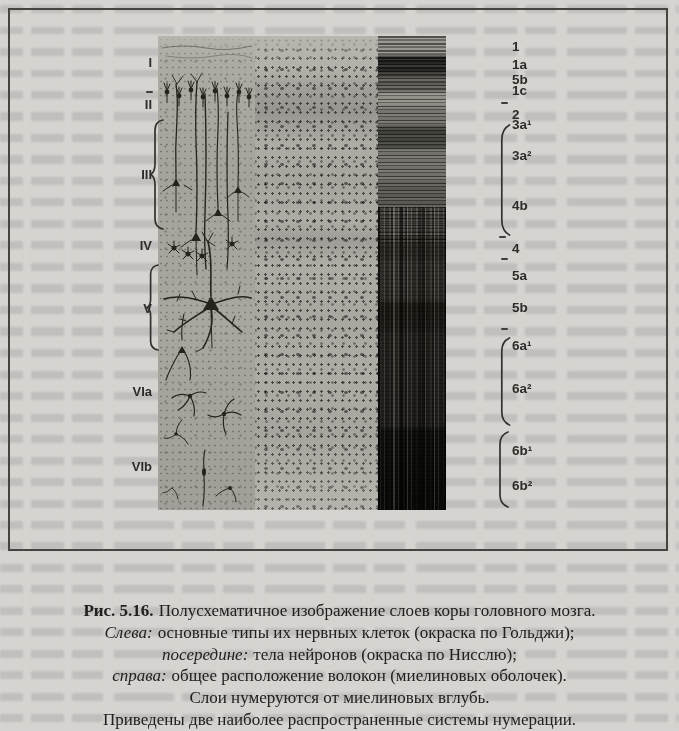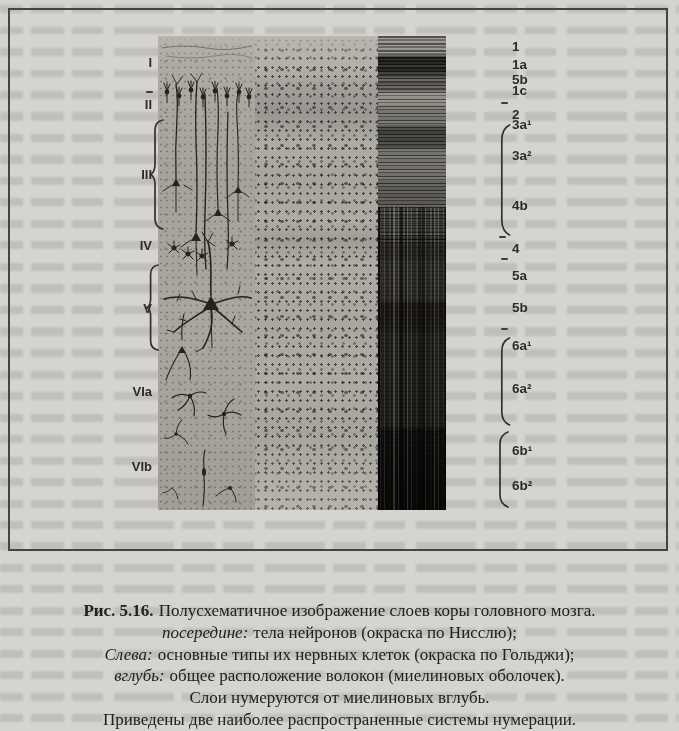--- a/index.html
+++ b/index.html
@@ -205,20 +205,20 @@
       </svg>
   </div>
   <div class="brace" style="left:498px;top:431px">
     <svg width="12" height="77" viewBox="0 0 12 77">
         <path d="M10,1 Q2,4 2,13 L2,64 Q2,73 10,76" stroke="#33312d" stroke-width="1.7" fill="none" stroke-linecap="round"></path>
       </svg>
   </div>
 
   <div class="caption">
     <div><span class="cap-lead lead-b">Рис. 5.16.</span><span>Полусхематичное изображение слоев коры головного мозга.</span></div>
+    <div><span class="cap-lead lead-i">Слева:</span><span>основные типы их нервных клеток (окраска по Гольджи);</span></div>
     <div><span class="cap-lead lead-i">посередине:</span><span>тела нейронов (окраска по Нисслю);</span></div>
-    <div><span class="cap-lead lead-i">Слева:</span><span>основные типы их нервных клеток (окраска по Гольджи);</span></div>
-    <div><span class="cap-lead lead-i">вглубь:</span><span>общее расположение волокон (миелиновых оболочек).</span></div>
+    <div><span class="cap-lead lead-i">справа:</span><span>общее расположение волокон (миелиновых оболочек).</span></div>
     <div><span>Слои нумеруются от миелиновых вглубь.</span></div>
     <div><span>Приведены две наиболее распространенные системы нумерации.</span></div>
   </div>
 
 </div>
 
 </body></html>

